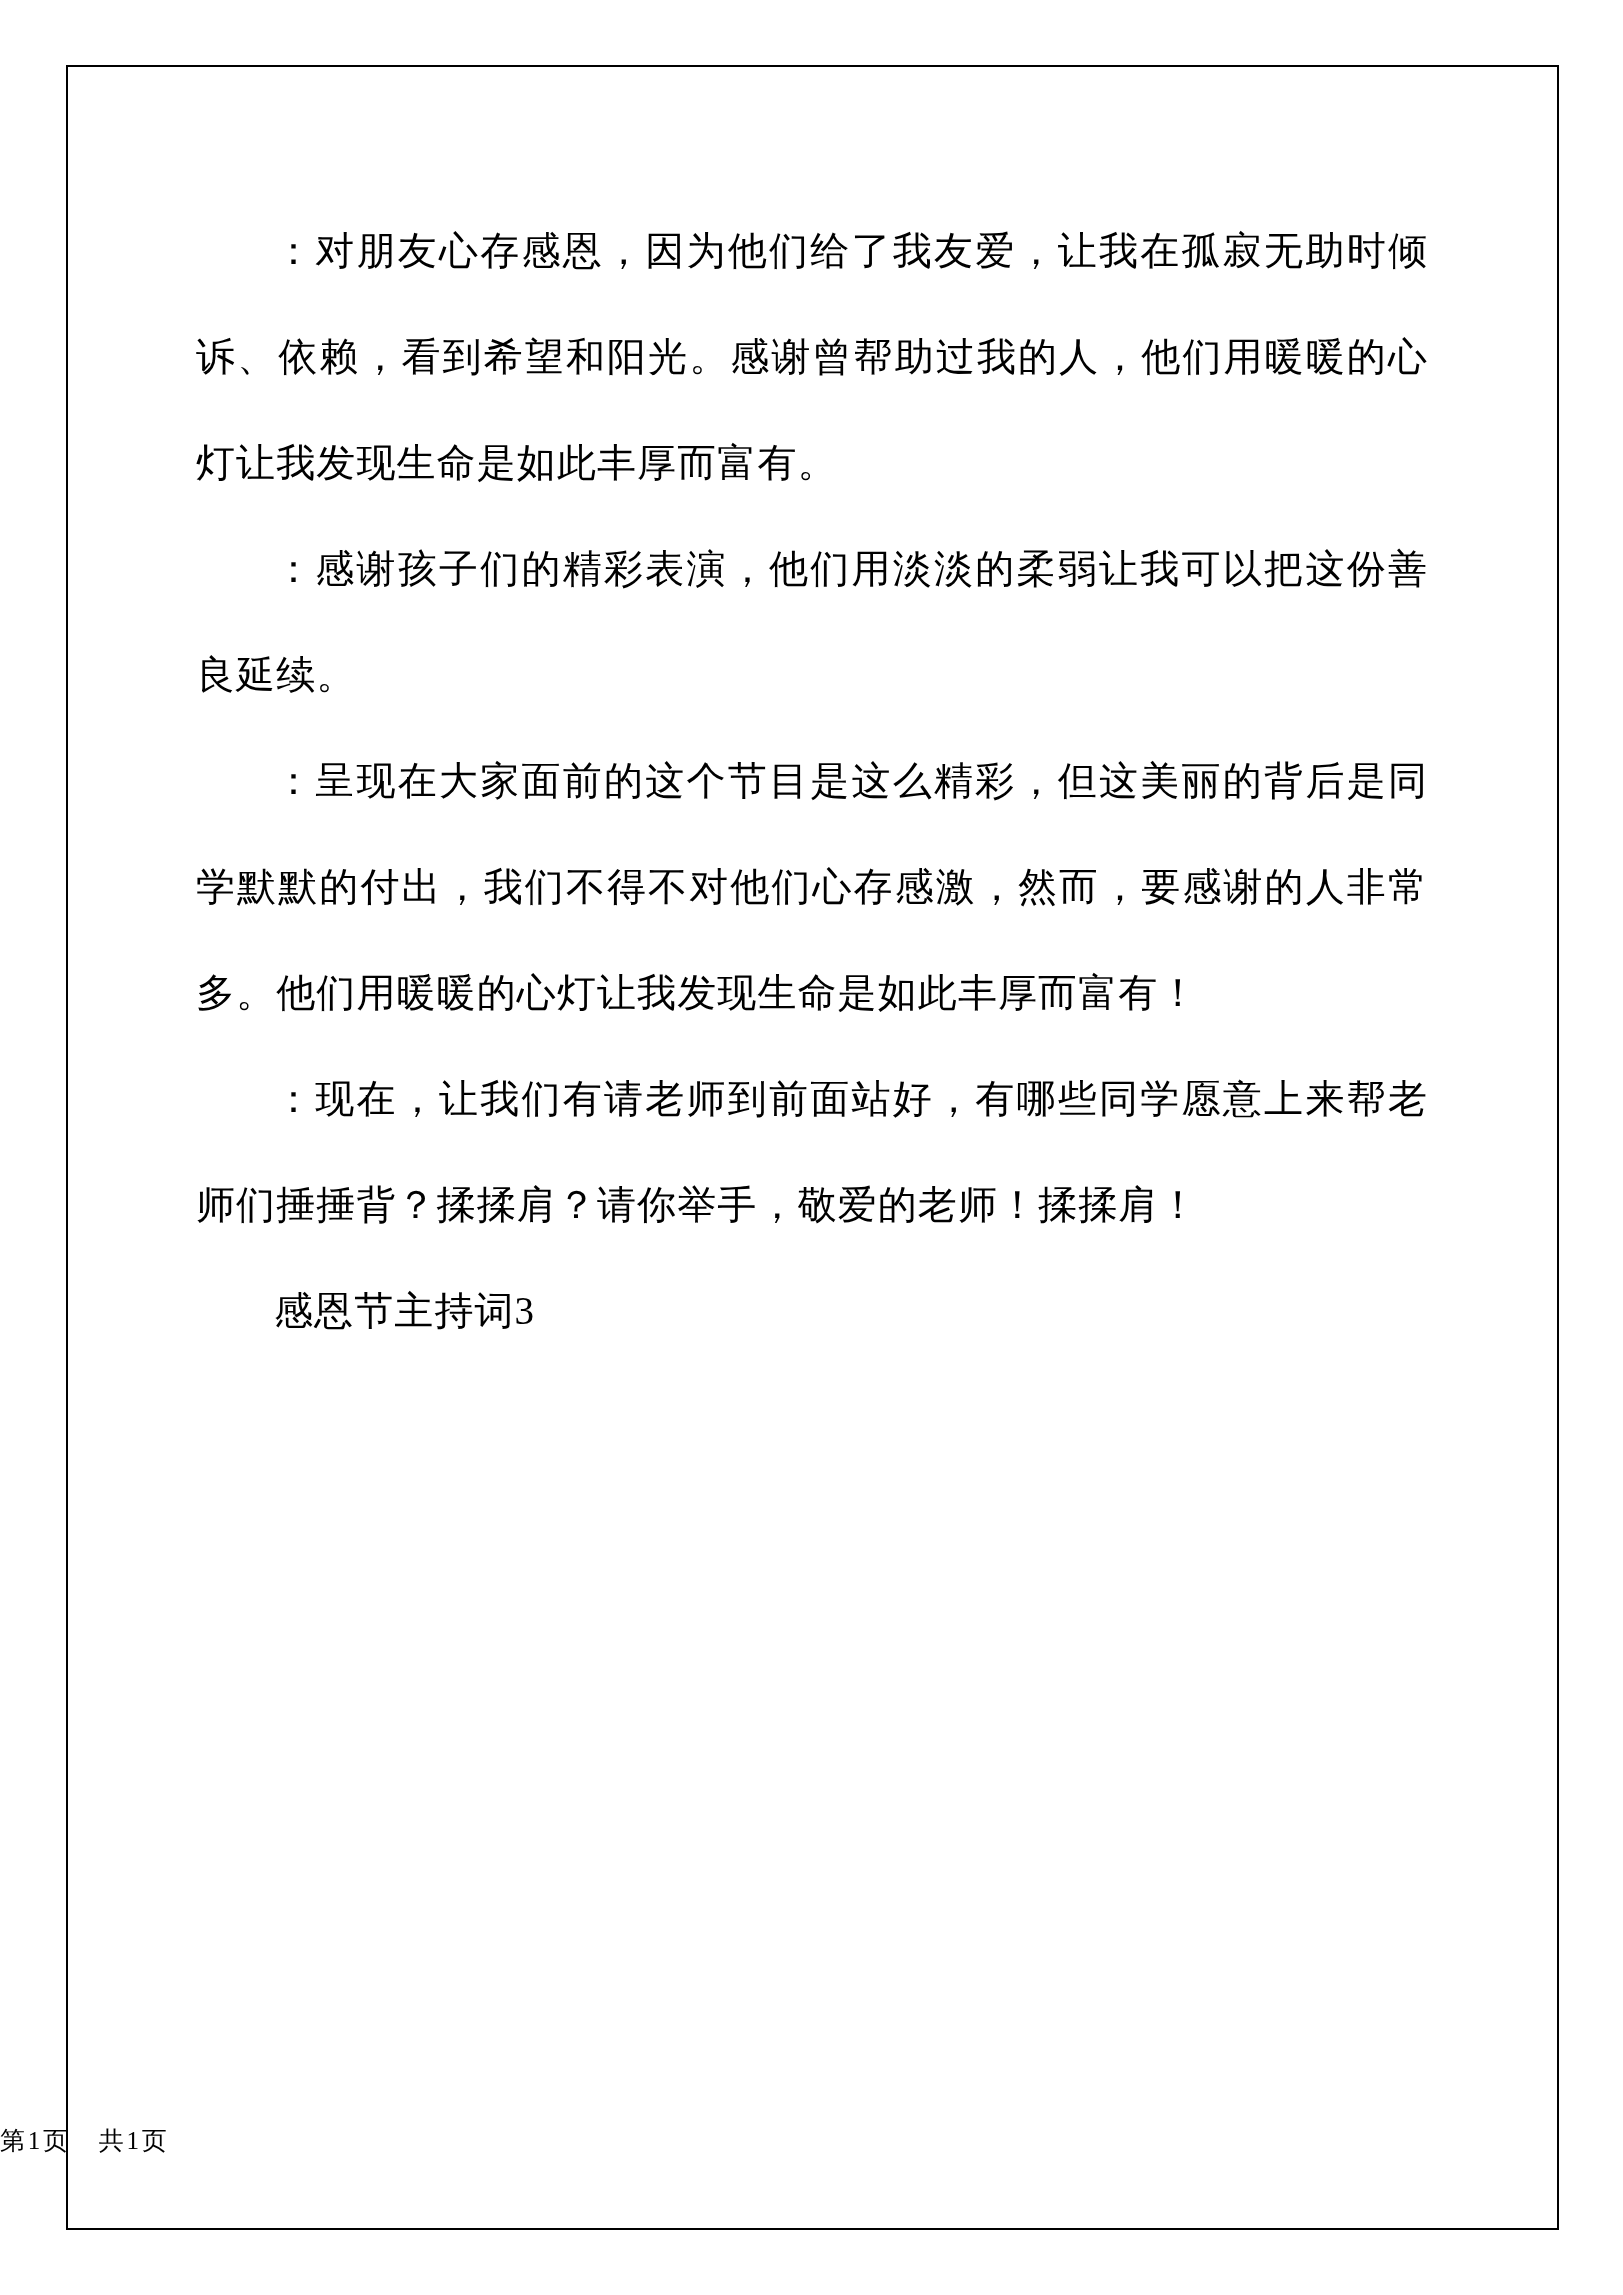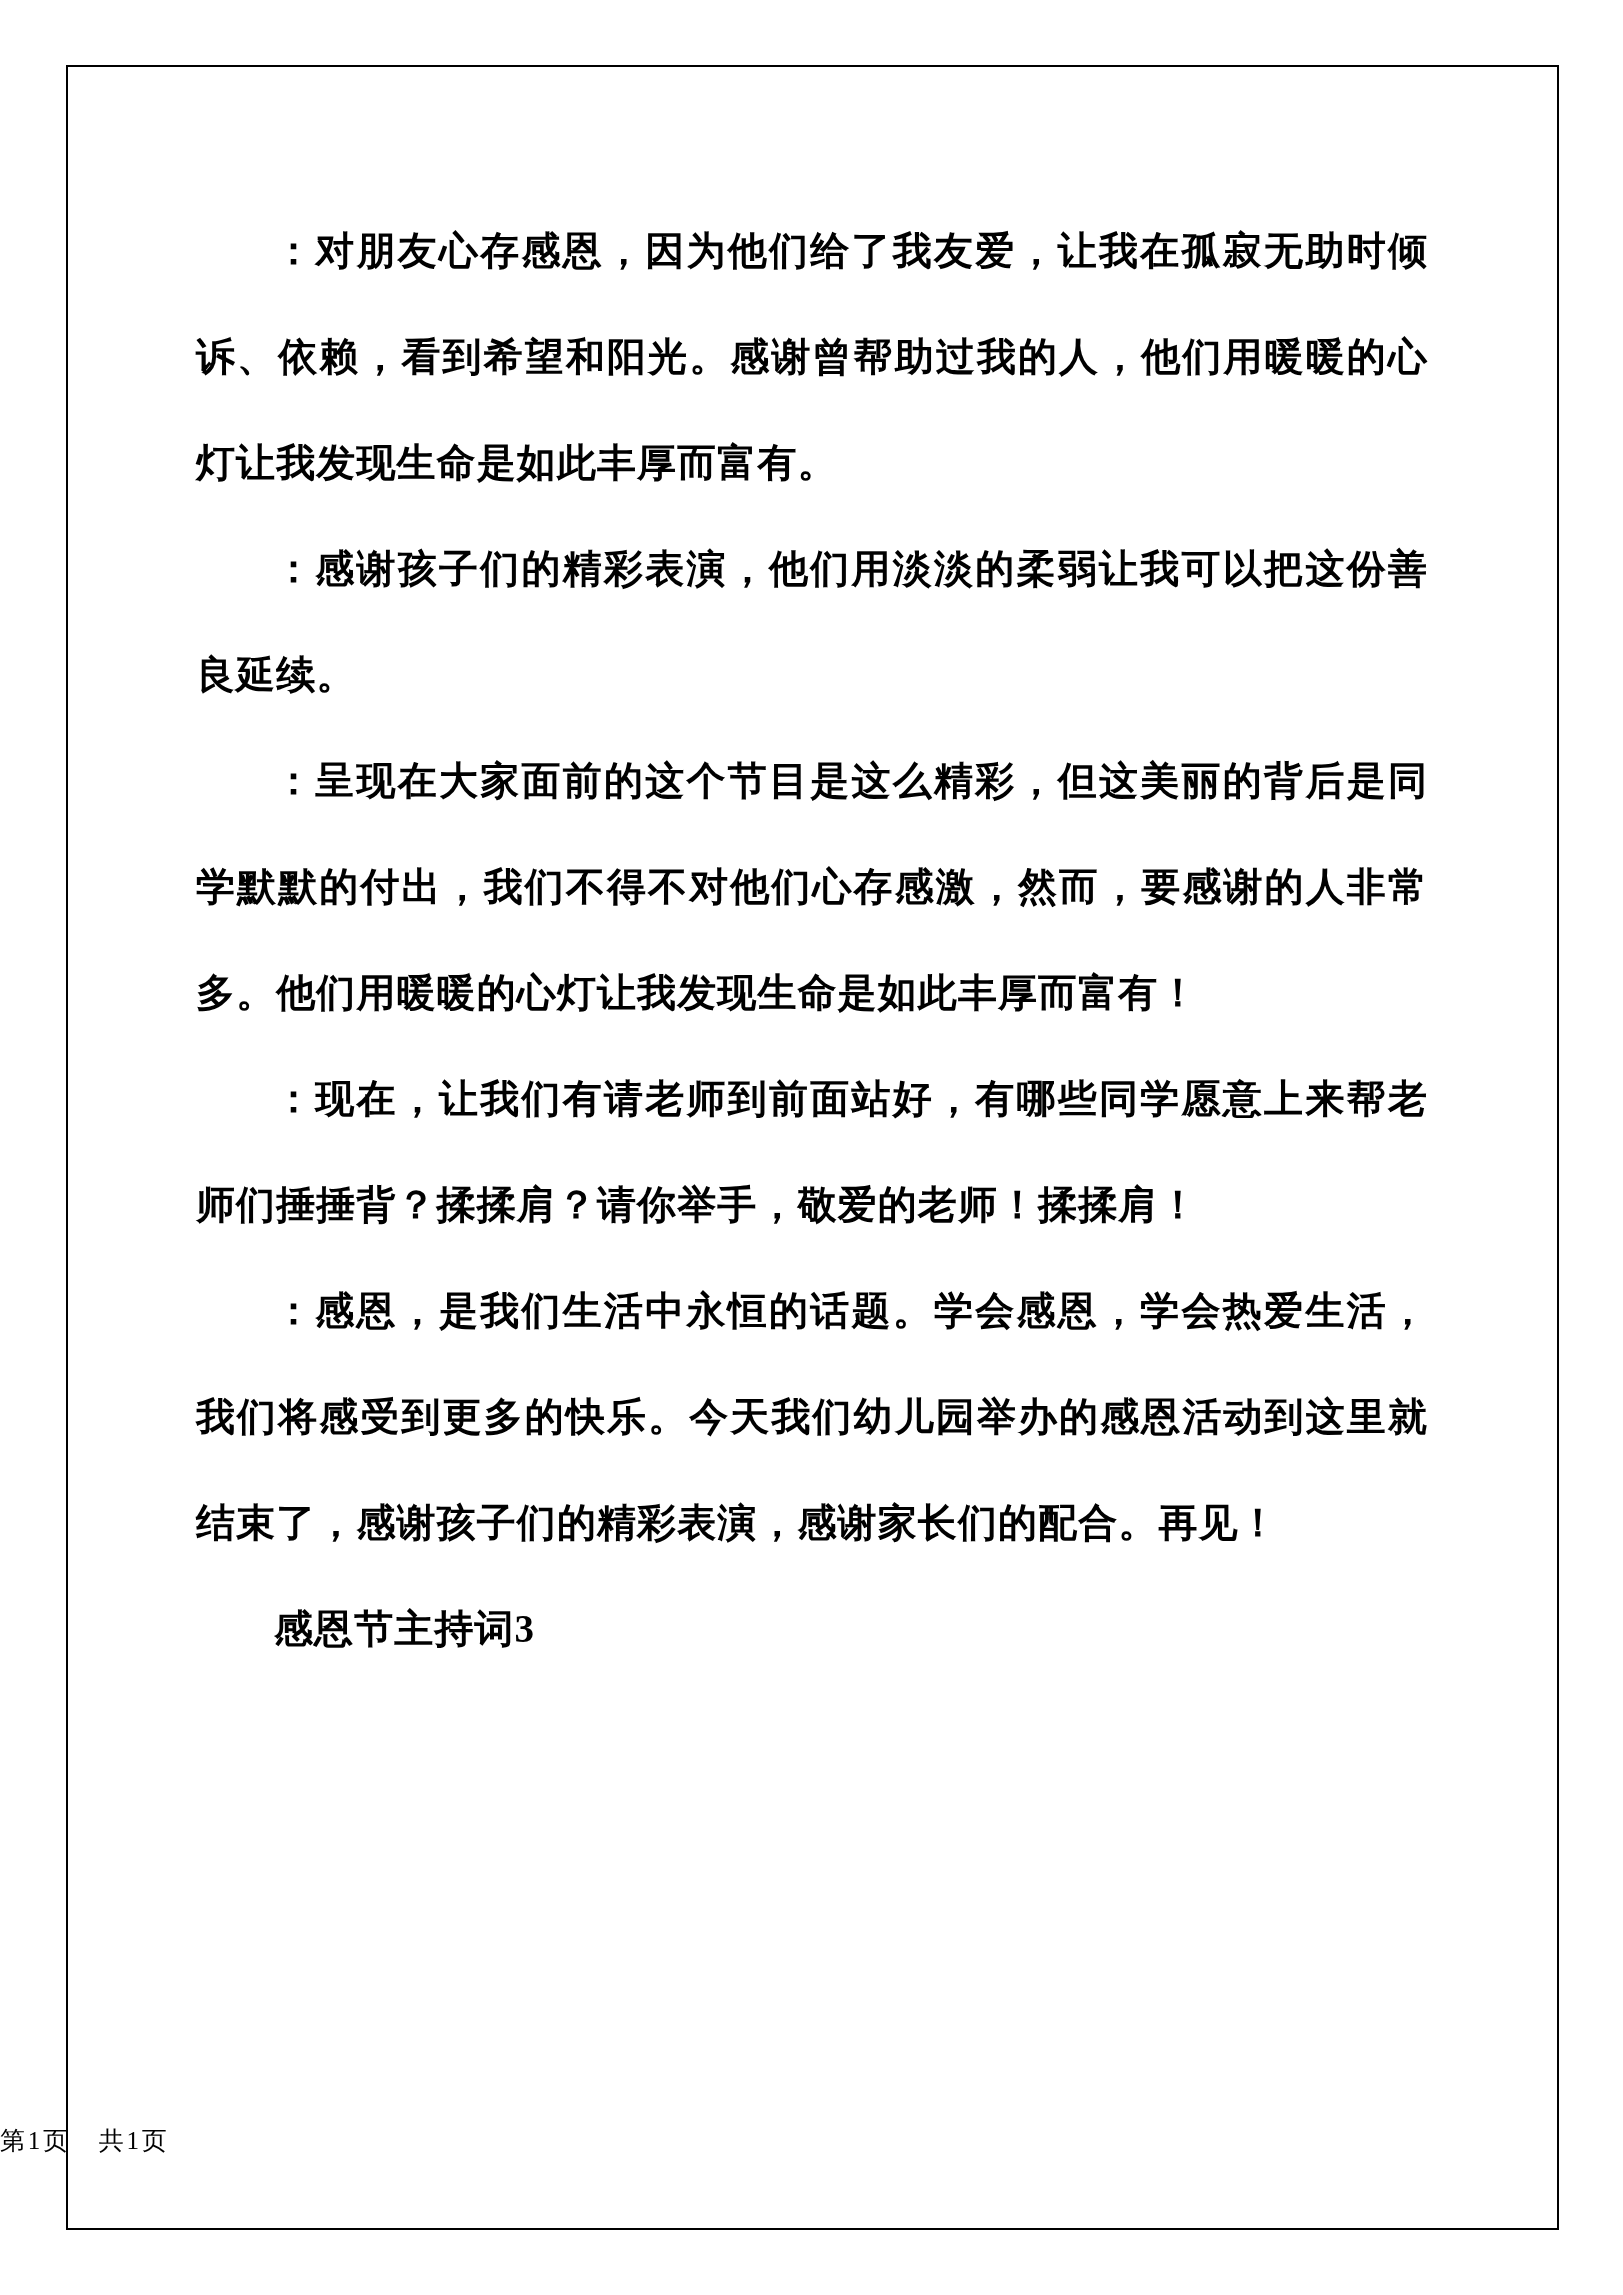--- a/index.html
+++ b/index.html
@@ -29,21 +29,21 @@
     padding: 131px 129px 0 128px;
   }
   .para {
     margin: 0;
     font-size: 39px;
     line-height: 106px;
     letter-spacing: 1.1px;
     text-align: justify;
     text-indent: 2em;
     color: #000000;
-    font-weight: bold;
+    font-weight: normal;
   }
   .footer {
     position: absolute;
     left: 0;
     width: 100%;
     top: 2128px;
     font-size: 25px;
     letter-spacing: 2.8px;
     line-height: 25px;
     color: #000000;
@@ -53,19 +53,18 @@
 </head>
 <body>
 
 <div class="page">
   <div class="frame">
     <div class="content">
       <p class="para">：对朋友心存感恩，因为他们给了我友爱，让我在孤寂无助时倾诉、依赖，看到希望和阳光。感谢曾帮助过我的人，他们用暖暖的心灯让我发现生命是如此丰厚而富有。</p>
       <p class="para">：感谢孩子们的精彩表演，他们用淡淡的柔弱让我可以把这份善良延续。</p>
       <p class="para">：呈现在大家面前的这个节目是这么精彩，但这美丽的背后是同学默默的付出，我们不得不对他们心存感激，然而，要感谢的人非常多。他们用暖暖的心灯让我发现生命是如此丰厚而富有！</p>
       <p class="para">：现在，让我们有请老师到前面站好，有哪些同学愿意上来帮老师们捶捶背？揉揉肩？请你举手，敬爱的老师！揉揉肩！</p>
-      <p class="para">：感恩，是我们生活中永恒的话题。学会感恩，学会热爱生活，我们将感受到更多的快乐。今天我们幼儿园举办的感恩活动到这里就结束了，感谢孩子们的精彩表演，感谢家长们的配合。再见！</p>
       <p class="para">感恩节主持词3</p>
     </div>
   </div>
   <div class="footer">第1页　共1页</div>
 </div>
 
 
 </body></html>

